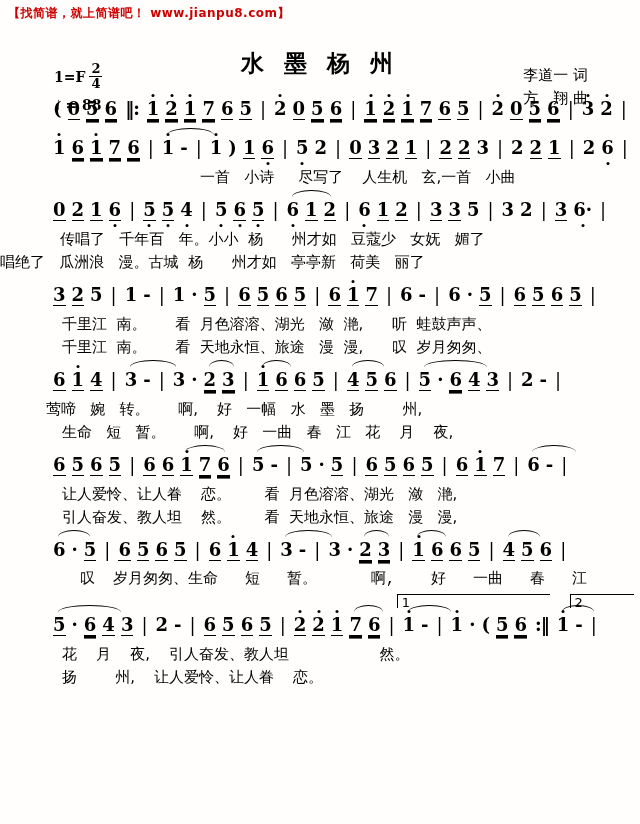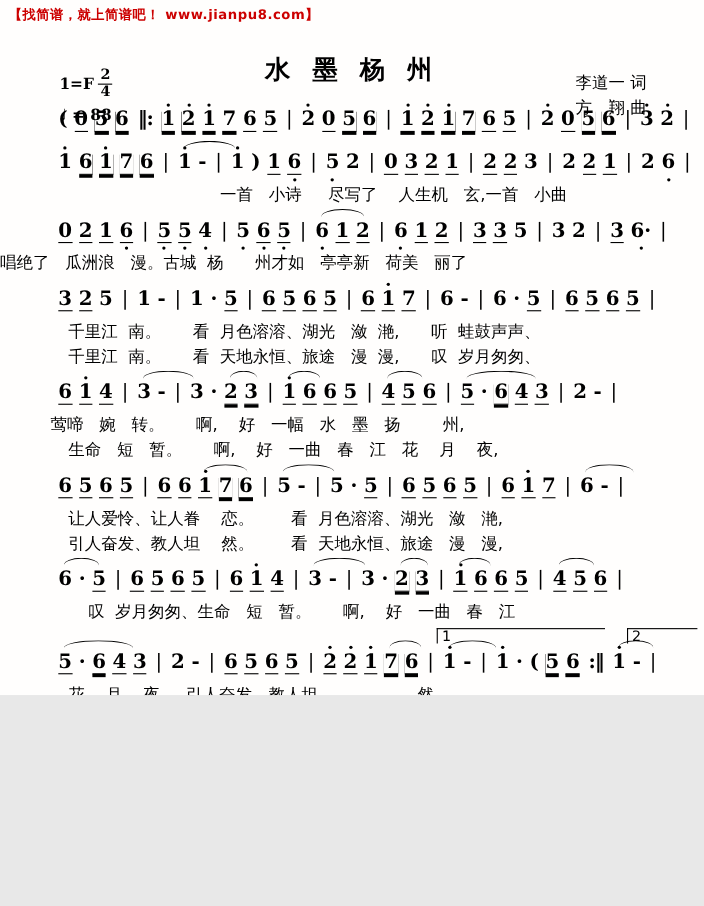--- a/index.html
+++ b/index.html
@@ -1,17 +1,17 @@
 <!DOCTYPE html>
 <html><head>
 <meta charset="utf-8">
 <style>
   html,body{margin:0;padding:0;background:#e8e8e8;}
   #page{
-    position:relative;width:640px;height:632px;margin:0 auto;background:#fffefd;
+    position:relative;width:640px;height:824px;margin:0 auto;background:#fffefd;
     font-family:"DejaVu Sans",sans-serif;color:#000;overflow:hidden;
   }
   
   .banner{padding:5px 0 0 8px;font:bold 12px "DejaVu Sans",sans-serif;color:#c00;letter-spacing:.5px;}
   
   .title{margin-top:26px;text-align:center;font:bold 23px "DejaVu Serif",serif;letter-spacing:6px;}
   .meta{position:absolute;left:54px;top:62px;font:bold 14px "DejaVu Serif",serif;}
   .meta .keyrow{display:flex;align-items:center;gap:4px;}
   .frac{display:inline-flex;flex-direction:column;text-align:center;font-size:13px;line-height:14px;}
   .frac .num{border-bottom:1.2px solid #000;padding:0 2px;}
@@ -66,46 +66,44 @@
   <div id="score">
       <div class="system">
         <div class="noteline"><span class="tk">(</span><span class="tk u1">0</span><span class="tk u2">5</span><span class="tk u2">6</span><span class="tk bar thick">‖:</span><span class="tk u2">1<i class="dhi"></i></span><span class="tk u2">2<i class="dhi"></i></span><span class="tk u2">1<i class="dhi"></i></span><span class="tk u2">7</span><span class="tk u1">6</span><span class="tk u1">5</span><span class="tk bar">|</span><span class="tk">2<i class="dhi"></i></span><span class="tk u1">0</span><span class="tk u2">5</span><span class="tk u2">6</span><span class="tk bar">|</span><span class="tk u2">1<i class="dhi"></i></span><span class="tk u2">2<i class="dhi"></i></span><span class="tk u2">1<i class="dhi"></i></span><span class="tk u2">7</span><span class="tk u1">6</span><span class="tk u1">5</span><span class="tk bar">|</span><span class="tk">2<i class="dhi"></i></span><span class="tk u1">0</span><span class="tk u2">5</span><span class="tk u2">6</span><span class="tk bar">|</span><span class="tk">3<i class="dhi"></i></span><span class="tk">2<i class="dhi"></i></span><span class="tk bar">|</span></div>
       </div>
       <div class="system">
         <div class="noteline"><span class="tk">1<i class="dhi"></i></span><span class="tk u2">6</span><span class="tk u2">1<i class="dhi"></i></span><span class="tk u2">7</span><span class="tk u2">6</span><span class="tk bar">|</span><span class="tk">1<i class="dhi"></i><i class="arc" style="width: 2.6em;"></i></span><span class="tk">-</span><span class="tk bar">|</span><span class="tk">1<i class="dhi"></i></span><span class="tk">)</span><span class="tk u1">1</span><span class="tk u1">6<i class="dlo"></i></span><span class="tk bar">|</span><span class="tk">5<i class="dlo"></i></span><span class="tk">2</span><span class="tk bar">|</span><span class="tk u1">0</span><span class="tk u1">3</span><span class="tk u1">2</span><span class="tk u1">1</span><span class="tk bar">|</span><span class="tk u1">2</span><span class="tk u1">2</span><span class="tk">3</span><span class="tk bar">|</span><span class="tk">2</span><span class="tk u1">2</span><span class="tk u1">1</span><span class="tk bar">|</span><span class="tk">2</span><span class="tk">6<i class="dlo"></i></span><span class="tk bar">|</span></div>
         <div class="lyric" style="padding-left: 200px;">一首   小诗     尽写了    人生机   玄,一首   小曲</div>
       </div>
       <div class="system">
         <div class="noteline"><span class="tk u1">0</span><span class="tk u1">2</span><span class="tk u1">1</span><span class="tk u1">6<i class="dlo"></i></span><span class="tk bar">|</span><span class="tk u1">5<i class="dlo"></i></span><span class="tk u1">5<i class="dlo"></i></span><span class="tk">4<i class="dlo"></i></span><span class="tk bar">|</span><span class="tk">5<i class="dlo"></i></span><span class="tk u1">6<i class="dlo"></i></span><span class="tk u1">5<i class="dlo"></i></span><span class="tk bar">|</span><span class="tk">6<i class="dlo"></i><i class="arc" style="width: 2.2em;"></i></span><span class="tk u1">1</span><span class="tk u1">2</span><span class="tk bar">|</span><span class="tk">6<i class="dlo"></i></span><span class="tk u1">1</span><span class="tk u1">2</span><span class="tk bar">|</span><span class="tk u1">3</span><span class="tk u1">3</span><span class="tk">5</span><span class="tk bar">|</span><span class="tk">3</span><span class="tk">2</span><span class="tk bar">|</span><span class="tk u1">3</span><span class="tk">6·<i class="dlo"></i></span><span class="tk bar">|</span></div>
+        <div class="lyric" style="padding-left: 60px;">传唱了   千年百   年。小小  杨      州才如   豆蔻少   女妩   媚了</div>
         <div class="lyric" style="">唱绝了   瓜洲浪   漫。古城  杨      州才如   亭亭新   荷美   丽了</div>
       </div>
       <div class="system">
         <div class="noteline"><span class="tk u1">3</span><span class="tk u1">2</span><span class="tk">5</span><span class="tk bar">|</span><span class="tk">1</span><span class="tk">-</span><span class="tk bar">|</span><span class="tk">1</span><span class="tk">·</span><span class="tk u1">5</span><span class="tk bar">|</span><span class="tk u1">6</span><span class="tk u1">5</span><span class="tk u1">6</span><span class="tk u1">5</span><span class="tk bar">|</span><span class="tk u1">6</span><span class="tk u1">1<i class="dhi"></i></span><span class="tk u1">7</span><span class="tk bar">|</span><span class="tk">6</span><span class="tk">-</span><span class="tk bar">|</span><span class="tk">6</span><span class="tk">·</span><span class="tk u1">5</span><span class="tk bar">|</span><span class="tk u1">6</span><span class="tk u1">5</span><span class="tk u1">6</span><span class="tk u1">5</span><span class="tk bar">|</span></div>
         <div class="lyric" style="padding-left: 62px;">千里江  南。      看  月色溶溶、湖光   潋  滟,      听  蛙鼓声声、</div>
         <div class="lyric" style="padding-left: 62px;">千里江  南。      看  天地永恒、旅途   漫  漫,      叹  岁月匆匆、</div>
       </div>
       <div class="system">
         <div class="noteline"><span class="tk u1">6</span><span class="tk u1">1<i class="dhi"></i></span><span class="tk u1">4</span><span class="tk bar">|</span><span class="tk">3<i class="arc" style="width: 2.6em;"></i></span><span class="tk">-</span><span class="tk bar">|</span><span class="tk">3</span><span class="tk">·</span><span class="tk u2">2<i class="arc" style="width: 1.4em;"></i></span><span class="tk u2">3</span><span class="tk bar">|</span><span class="tk u1">1<i class="dhi"></i><i class="arc" style="width: 1.6em;"></i></span><span class="tk u1">6</span><span class="tk u1">6</span><span class="tk u1">5</span><span class="tk bar">|</span><span class="tk u1">4<i class="arc" style="width: 1.8em;"></i></span><span class="tk u1">5</span><span class="tk u1">6</span><span class="tk bar">|</span><span class="tk u1">5<i class="arc" style="width: 3.5em;"></i></span><span class="tk">·</span><span class="tk u2">6</span><span class="tk u1">4</span><span class="tk u1">3</span><span class="tk bar">|</span><span class="tk">2</span><span class="tk">-</span><span class="tk bar">|</span></div>
         <div class="lyric" style="padding-left: 46px;">莺啼   婉   转。      啊,    好   一幅   水   墨   扬        州,</div>
         <div class="lyric" style="padding-left: 62px;">生命   短   暂。      啊,    好   一曲   春   江   花    月    夜,</div>
       </div>
       <div class="system">
         <div class="noteline"><span class="tk u1">6</span><span class="tk u1">5</span><span class="tk u1">6</span><span class="tk u1">5</span><span class="tk bar">|</span><span class="tk u1">6</span><span class="tk u1">6</span><span class="tk u1">1<i class="dhi"></i><i class="arc" style="width: 2.2em;"></i></span><span class="tk u2">7</span><span class="tk u2">6</span><span class="tk bar">|</span><span class="tk">5<i class="arc" style="width: 2.6em;"></i></span><span class="tk">-</span><span class="tk bar">|</span><span class="tk">5</span><span class="tk">·</span><span class="tk u1">5</span><span class="tk bar">|</span><span class="tk u1">6</span><span class="tk u1">5</span><span class="tk u1">6</span><span class="tk u1">5</span><span class="tk bar">|</span><span class="tk u1">6</span><span class="tk u1">1<i class="dhi"></i></span><span class="tk u1">7</span><span class="tk bar">|</span><span class="tk">6<i class="arc" style="width: 2.4em;"></i></span><span class="tk">-</span><span class="tk bar">|</span></div>
         <div class="lyric" style="padding-left: 62px;">让人爱怜、让人眷    恋。       看  月色溶溶、湖光   潋   滟,</div>
         <div class="lyric" style="padding-left: 62px;">引人奋发、教人坦    然。       看  天地永恒、旅途   漫   漫,</div>
       </div>
       <div class="system">
         <div class="noteline"><span class="tk">6<i class="arc" style="width: 1.8em;"></i></span><span class="tk">·</span><span class="tk u1">5</span><span class="tk bar">|</span><span class="tk u1">6</span><span class="tk u1">5</span><span class="tk u1">6</span><span class="tk u1">5</span><span class="tk bar">|</span><span class="tk u1">6</span><span class="tk u1">1<i class="dhi"></i></span><span class="tk u1">4</span><span class="tk bar">|</span><span class="tk">3<i class="arc" style="width: 2.6em;"></i></span><span class="tk">-</span><span class="tk bar">|</span><span class="tk">3</span><span class="tk">·</span><span class="tk u2">2<i class="arc" style="width: 1.4em;"></i></span><span class="tk u2">3</span><span class="tk bar">|</span><span class="tk u1">1<i class="dhi"></i><i class="arc" style="width: 1.6em;"></i></span><span class="tk u1">6</span><span class="tk u1">6</span><span class="tk u1">5</span><span class="tk bar">|</span><span class="tk u1">4<i class="arc" style="width: 1.8em;"></i></span><span class="tk u1">5</span><span class="tk u1">6</span><span class="tk bar">|</span></div>
-        <div class="lyric" style="padding-left: 80px;">叹  岁月匆匆、生命   短   暂。      啊,    好   一曲   春   江</div>
+        <div class="lyric" style="padding-left: 80px; font-family: Liberation Mono, monospace;">叹  岁月匆匆、生命   短   暂。      啊,    好   一曲   春   江</div>
       </div>
       <div class="system has-volta">
         <div class="volta" style="left: 62%; width: 24%;">1</div>
         <div class="volta" style="left: 89%; width: 10%;">2</div>
         <div class="noteline"><span class="tk u1">5<i class="arc" style="width: 3.5em;"></i></span><span class="tk">·</span><span class="tk u2">6</span><span class="tk u1">4</span><span class="tk u1">3</span><span class="tk bar">|</span><span class="tk">2</span><span class="tk">-</span><span class="tk bar">|</span><span class="tk u1">6</span><span class="tk u1">5</span><span class="tk u1">6</span><span class="tk u1">5</span><span class="tk bar">|</span><span class="tk u1">2<i class="dhi"></i></span><span class="tk u1">2<i class="dhi"></i></span><span class="tk u1">1<i class="dhi"></i></span><span class="tk u2">7<i class="arc" style="width: 1.6em;"></i></span><span class="tk u2">6</span><span class="tk bar">|</span><span class="tk">1<i class="dhi"></i><i class="arc" style="width: 2.4em;"></i></span><span class="tk">-</span><span class="tk bar">|</span><span class="tk">1<i class="dhi"></i></span><span class="tk">·</span><span class="tk">(</span><span class="tk u2">5</span><span class="tk u2">6</span><span class="tk bar thick">:‖</span><span class="tk">1<i class="dhi"></i><i class="arc" style="width: 1.8em;"></i></span><span class="tk">-</span><span class="tk bar">|</span></div>
         <div class="lyric" style="padding-left: 62px;">花    月    夜,    引人奋发、教人坦                   然。</div>
         <div class="lyric" style="padding-left: 62px;">扬        州,    让人爱怜、让人眷    恋。</div>
       </div>
-      <div class="system">
-        <div class="noteline"><span class="tk">1<i class="dhi"></i><i class="arc" style="width: 2.6em;"></i></span><span class="tk">-</span><span class="tk bar">|</span><span class="tk">1<i class="dhi"></i></span><span class="tk"><span class="finalbar"></span></span></div>
-      </div>
     </div>
 
 </div>
 
 </body></html>

